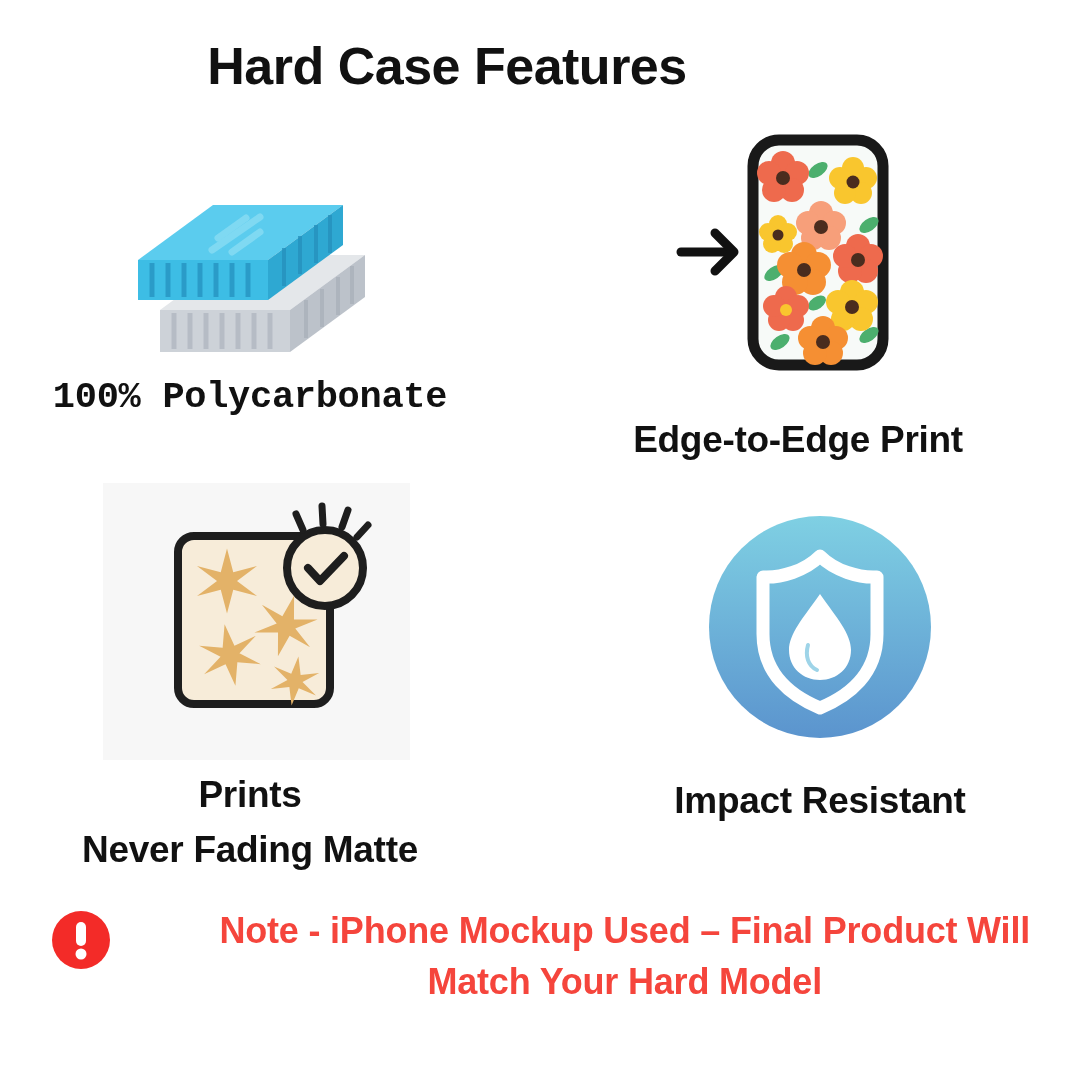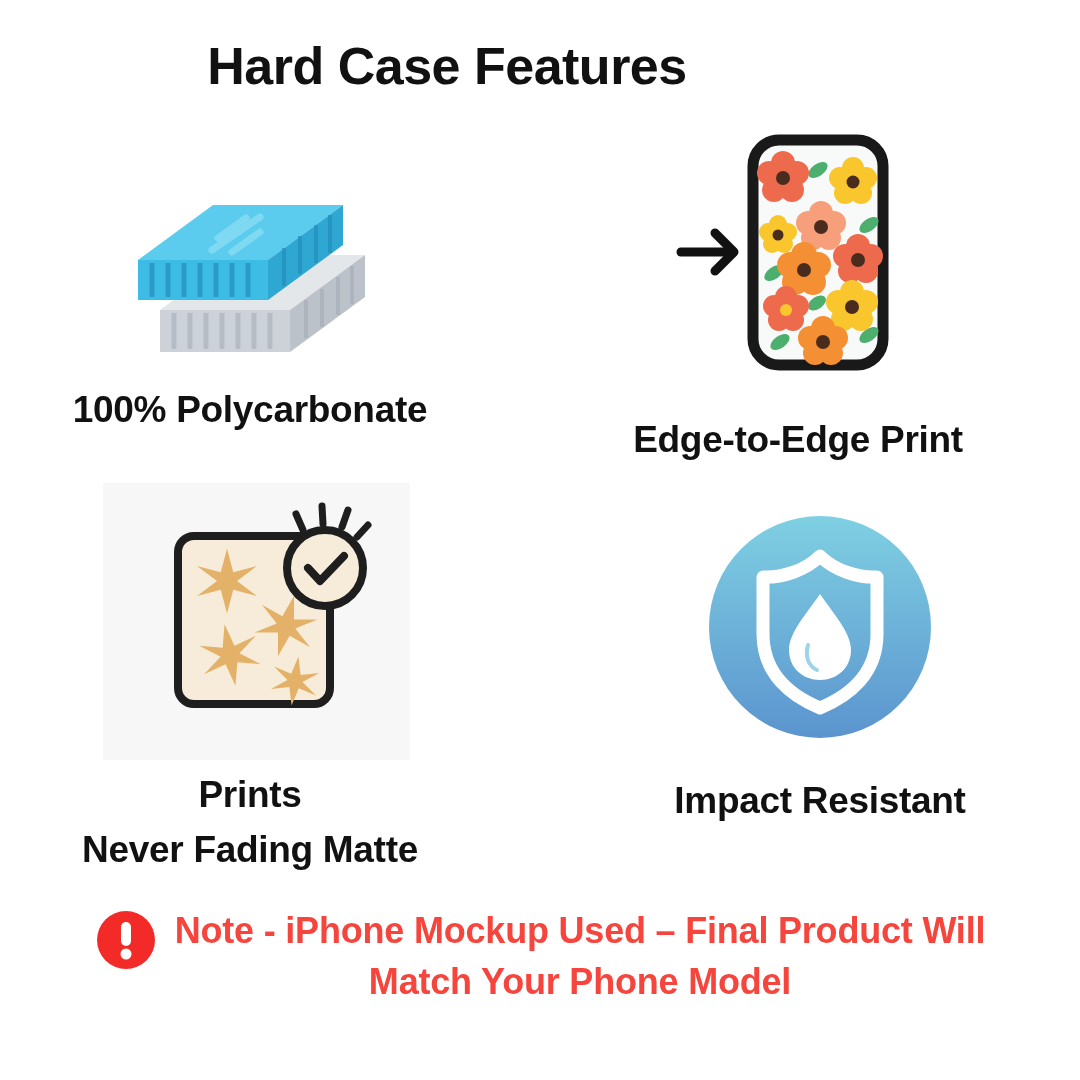--- a/index.html
+++ b/index.html
@@ -62,34 +62,34 @@
   #feature-1 { left: 20px;  top: 160px; }
   #feature-2 { left: 568px; top: 130px; }
   #feature-3 { left: 20px;  top: 478px; }
   #feature-4 { left: 590px; top: 516px; }
 
   #feature-1 .art { height: 205px; }
   #feature-2 .art { height: 245px; }
   #feature-3 .art { height: 268px; }
   #feature-4 .art { height: 222px; }
 
-  #feature-1 .caption { margin-top: 18px; }
+  #feature-1 .caption { margin-top: 5px; font-family: Liberation Mono, monospace; }
   #feature-2 .caption { margin-top: 38px; }
   #feature-3 .caption { margin-top: 22px; }
   #feature-4 .caption { margin-top: 36px; }
 
   
   .note {
     position: absolute;
     left: 0;
     top: 905px;
     width: 1080px;
     display: flex;
     align-items: flex-start;
-    justify-content: center;
+    justify-content: space-between;
     gap: 18px;
     padding: 0 50px;
     box-sizing: border-box;
   }
   .note-badge {
     flex: 0 0 auto;
     width: 62px;
     height: 62px;
     margin-top: 4px;
   }
@@ -332,15 +332,15 @@
 </div>
 
 <div class="note">
   <svg class="note-badge" viewBox="0 0 62 62">
     <circle cx="31" cy="31" r="29" fill="#F32B28"></circle>
     <rect x="26" y="13" width="10" height="24" rx="5" fill="#ffffff"></rect>
     <circle cx="31" cy="45" r="5.5" fill="#ffffff"></circle>
   </svg>
   <div class="note-text">
     <span>Note - iPhone Mockup Used – Final Product Will</span>
-    <span class="line2">Match Your Phone Model</span>
+    <span class="line2">Match Your Hard Model</span>
   </div>
 </div>
 
 </body></html>

